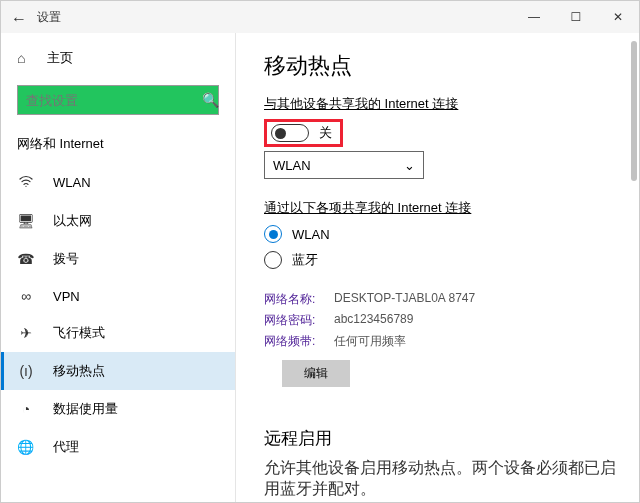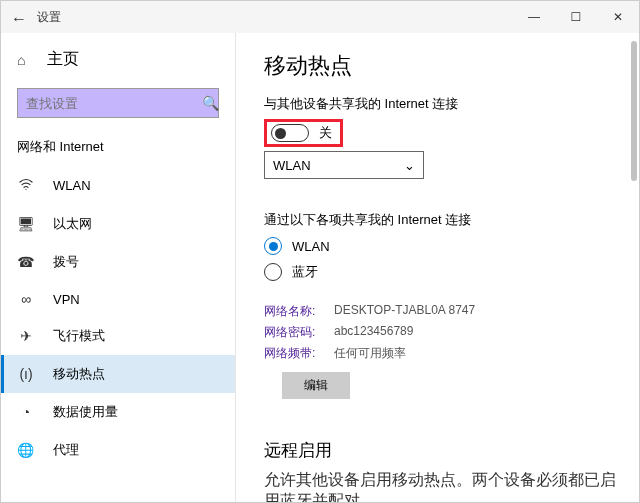--- a/index.html
+++ b/index.html
@@ -6,33 +6,33 @@
   body { font-family: "Segoe UI", "Microsoft YaHei", sans-serif; font-size: 13px; color: #000; background: #fff; width: 640px; height: 503px; overflow: hidden; position: relative; border: 1px solid #ccc; }
   .titlebar { height: 32px; display: flex; align-items: center; background: #f5f5f5; }
   .titlebar .back { width: 36px; text-align: center; font-size: 16px; color: #333; cursor: pointer; }
   .titlebar .title { font-size: 12px; color: #333; }
   .winbtns { margin-left: auto; display: flex; }
   .winbtn { width: 42px; height: 32px; display: flex; align-items: center; justify-content: center; font-size: 12px; color: #333; }
   .main { display: flex; height: calc(100% - 32px); }
   .sidebar { width: 235px; padding: 8px 0 0 0; border-right: 1px solid #e5e5e5; overflow-y: auto; position: relative; }
   .home-row { display: flex; align-items: center; padding: 8px 16px; gap: 14px; }
   .home-row .icon { width: 16px; font-size: 14px; color: #333; }
-  .home-row span.lbl { font-size: 16px; }
-  .searchbox { margin: 10px 16px 14px 16px; height: 30px; border: 1px solid #999; background: #c4b5fd; display: flex; align-items: center; padding: 0 8px; }
+  .home-row span.lbl { font-size: 13px; }
+  .searchbox { margin: 10px 16px 14px 16px; height: 30px; border: 1px solid #999; background: #22c55e; display: flex; align-items: center; padding: 0 8px; }
   .searchbox input { border: none; outline: none; flex: 1; font-size: 13px; background: transparent; }
   .searchbox .sicon { font-size: 14px; color: #555; }
   .section-title { padding: 6px 16px 10px 16px; font-size: 13px; font-weight: 400; }
   .nav-item { display: flex; align-items: center; padding: 10px 16px; gap: 18px; cursor: pointer; position: relative; }
   .nav-item.active { background: #d9eaf6; }
   .nav-item.active::before { content:""; position:absolute; left:0; top:0; bottom:0; width:3px; background:#0078d4; }
   .nav-item .nicon { width: 18px; text-align: center; color: #333; font-size: 14px; }
   .nav-item .nlabel { font-size: 13px; }
   .content { flex: 1; padding: 18px 20px 0 28px; overflow-y: auto; }
   h1.page { font-size: 22px; font-weight: 400; margin-bottom: 14px; }
-  .subhead { font-size: 13px; margin: 12px 0 6px 0; color: #000; }
+  .subhead { font-size: 13px; margin: 12px 0 6px 0; color: #000; text-decoration: underline; }
   .toggle { width: 38px; height: 18px; border-radius: 9px; border: 1px solid #333; position: relative; background: #fff; }
   .toggle .knob { width: 11px; height: 11px; border-radius: 50%; background: #333; position: absolute; top: 2.5px; left: 3px; }
   .highlight-box { border: 3px solid #e23; padding: 2px 8px 2px 4px; display: inline-flex; align-items: center; gap: 10px; }
   .select { width: 160px; height: 28px; border: 1px solid #666; display: flex; align-items: center; justify-content: space-between; padding: 0 8px; font-size: 13px; margin-top: 4px; }
   .radio-row { display: flex; align-items: center; gap: 10px; margin: 8px 0; }
   .radio { width: 18px; height: 18px; border-radius: 50%; border: 1.5px solid #333; display: flex; align-items: center; justify-content: center; }
   .radio.selected { border-color: #0078d4; }
   .radio.selected .dot { width: 9px; height: 9px; border-radius: 50%; background: #0078d4; }
   .info-row { display: flex; font-size: 12px; margin: 4px 0; }
   .info-row .k { width: 70px; color: #4c1d95; }
@@ -113,21 +113,21 @@
           <div class="knob"></div>
         </div>
       <span>关</span>
     </div>
 
     <div class="select">
       <span>WLAN</span>
       <span>⌄</span>
     </div>
 
-    <div class="subhead" style="margin-top:32px">通过以下各项共享我的 Internet 连接</div>
+    <div class="subhead" style="margin-top:20px">通过以下各项共享我的 Internet 连接</div>
     <div class="radio-row">
       <div class="radio selected">
           <div class="dot"></div>
         </div>
       <span>WLAN</span>
     </div>
     <div class="radio-row">
       <div class="radio"></div>
       <span>蓝牙</span>
     </div>

